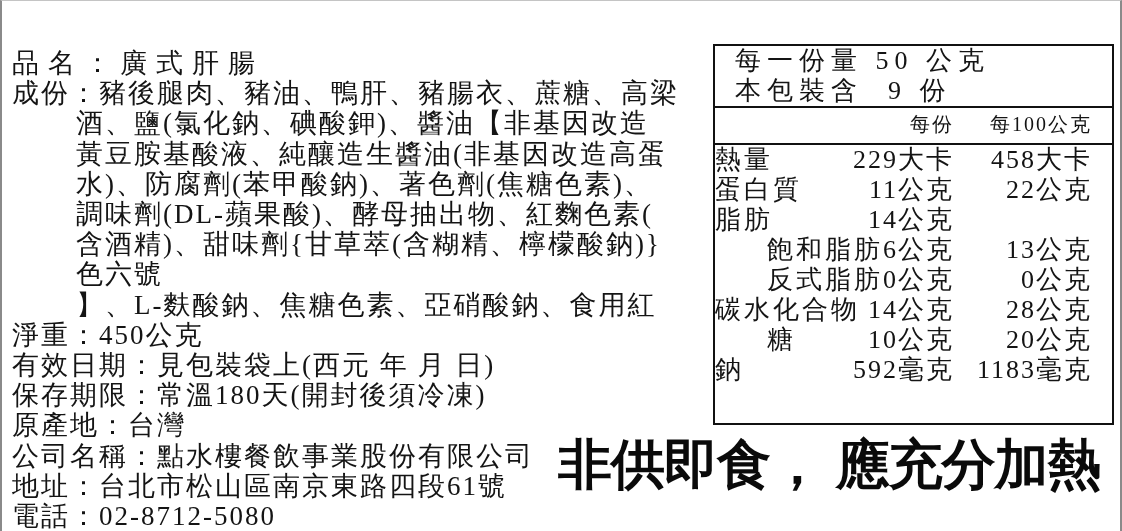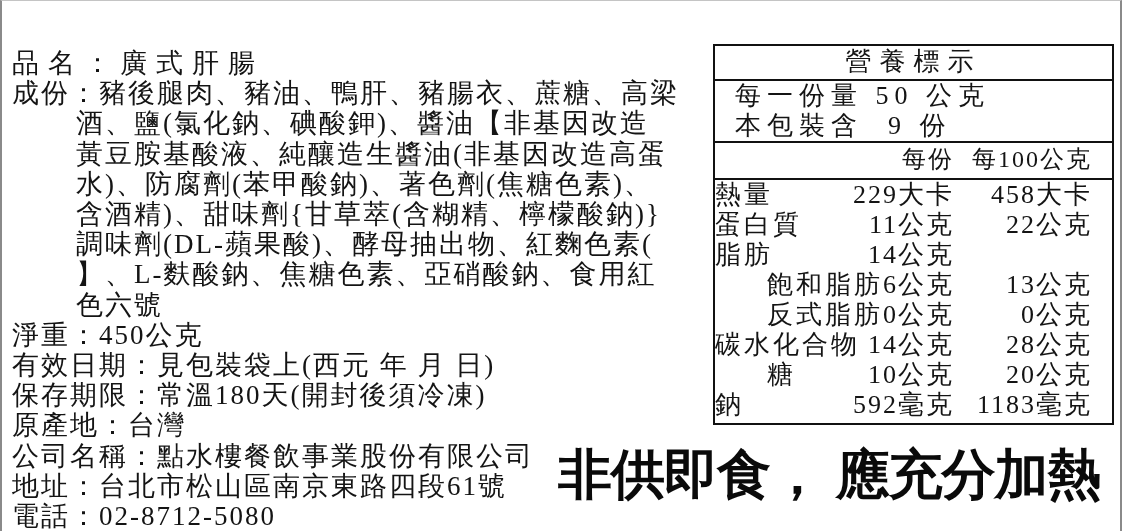--- a/index.html
+++ b/index.html
@@ -20,60 +20,59 @@
     border:2.5px solid #111; box-sizing:border-box; background:#fff;
   }
   .nt-title {
     height:33px; line-height:32px; text-align:center;
     border-bottom:2.5px solid #111; font-size:26px; letter-spacing:8px;
   }
   .nt-serving { height:60px; border-bottom:2.5px solid #111; padding-left:20px; font-size:26px; }
   .nt-serving div { line-height:30px; letter-spacing:6px; white-space:pre; }
   .nt-colhead {
     position:relative; height:35px; line-height:33px;
-    border-bottom:2.5px solid #111; font-size:24px;
+    border-bottom:2.5px solid #111; font-size:20px;
   }
   .nt-row { position:relative; height:30px; line-height:30.4px; font-size:26px; }
   .nm  { letter-spacing:3px; }
   .nm.ind { padding-left:52px; }
   .v1 { position:absolute; right:158px; top:0; letter-spacing:2px; }
   .v2 { position:absolute; right:20px;  top:0; letter-spacing:2px; }
   
   .warning {
-    position:absolute; left:556px; top:438px; width:560px;
+    position:absolute; left:556px; top:428px; width:560px;
     font-size:54px; font-weight:900; letter-spacing:-1px;
     white-space:pre; color:#0a0a0a;
   }
 </style>
 </head>
 <body>
 
 <div class="page">
 
   <div class="left-block">
     <div class="line wide">品名：廣式肝腸</div>
     <div class="line">成份：豬後腿肉、豬油、鴨肝、豬腸衣、蔗糖、高梁</div>
     <div class="line indent">酒、鹽(氯化鈉、碘酸鉀)、醬油【非基因改造</div>
     <div class="line indent">黃豆胺基酸液、純釀造生醬油(非基因改造高蛋</div>
     <div class="line indent">水)、防腐劑(苯甲酸鈉)、著色劑(焦糖色素)、</div>
+    <div class="line indent">調味劑(DL-蘋果酸)、酵母抽出物、紅麴色素(</div>
     <div class="line indent">含酒精)、甜味劑{甘草萃(含糊精、檸檬酸鈉)}</div>
-    <div class="line indent">調味劑(DL-蘋果酸)、酵母抽出物、紅麴色素(</div>
+    <div class="line indent">色六號</div>
     <div class="line indent">】、L-麩酸鈉、焦糖色素、亞硝酸鈉、食用紅</div>
-    <div class="line indent">色六號</div>
     <div class="line">淨重：450公克</div>
     <div class="line">有效日期：見包裝袋上(西元 年 月 日)</div>
     <div class="line">保存期限：常溫180天(開封後須冷凍)</div>
     <div class="line">原產地：台灣</div>
     <div class="line">公司名稱：點水樓餐飲事業股份有限公司</div>
     <div class="line">地址：台北市松山區南京東路四段61號</div>
     <div class="line">電話：02-8712-5080</div>
   </div>
 
   <div class="ntable">
-    <div class="nt-title">營養標示</div>
     <div class="nt-serving">
       <div>每一份量 50 公克</div>
       <div>本包裝含  9 份</div>
     </div>
     <div class="nt-colhead">
       <span class="v1">每份</span>
       <span class="v2">每100公克</span>
     </div>
     <div class="nt-body">
       <div class="nt-row">

